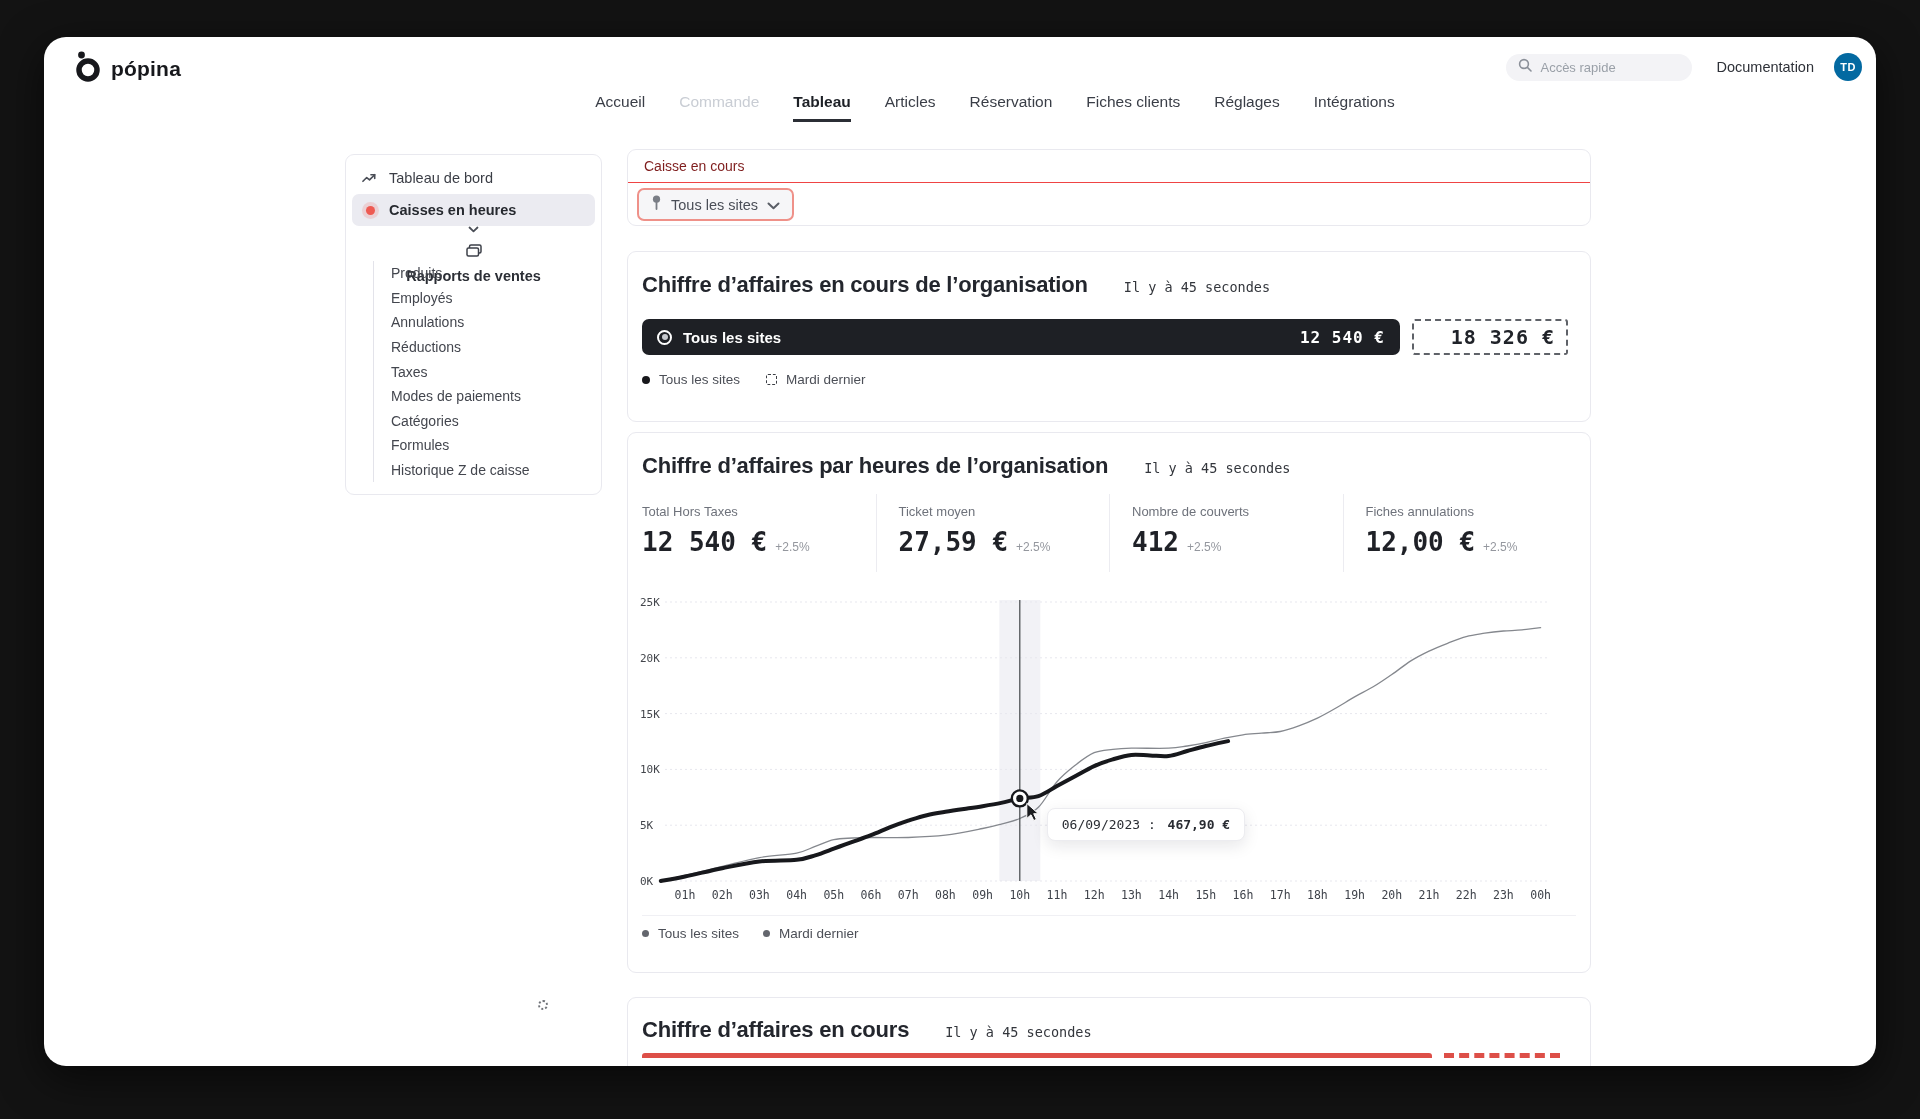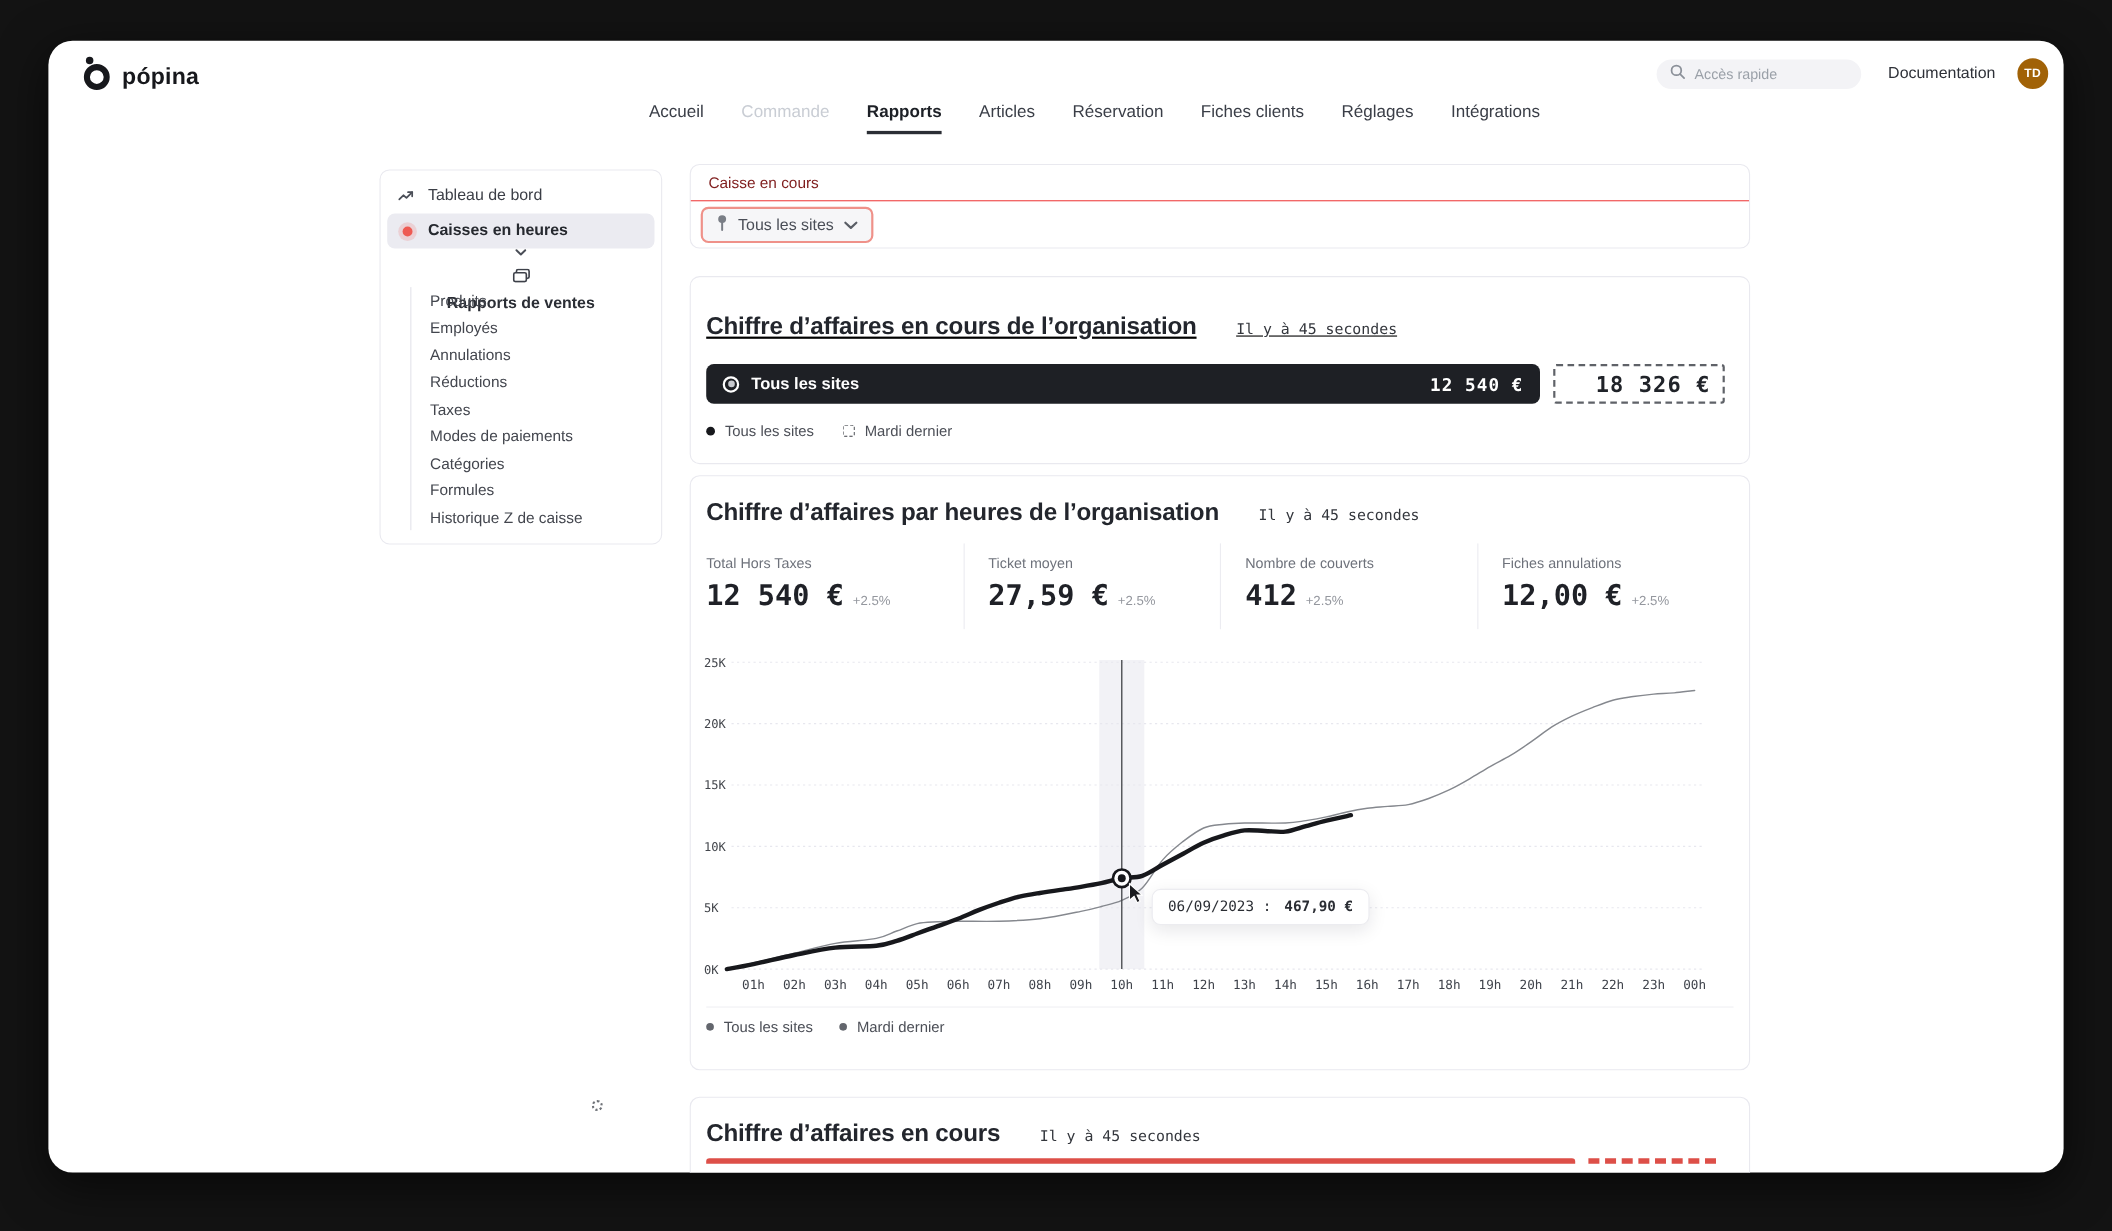--- a/index.html
+++ b/index.html
@@ -14,21 +14,21 @@
   
   .logo { position:absolute; left:30px; top:14px; display:flex; align-items:center; gap:9px; }
   .logo-text { font-size:21px; font-weight:700; color:#17181c; letter-spacing:.2px; }
   .top-right { position:absolute; right:14px; top:16px; display:flex; align-items:center; }
   .search-pill { width:186px; height:27px; background:#f3f3f6; border-radius:14px;
     display:flex; align-items:center; gap:8px; padding:0 12px; }
   .search-pill input { border:none; outline:none; background:transparent; width:130px;
     font-size:13px; color:#3c4047; font-family:"Liberation Sans",sans-serif; }
   .search-pill input::placeholder { color:#9aa0a8; }
   .doc-link { margin-left:24px; font-size:14.5px; color:#2e3138; cursor:pointer; }
-  .avatar { margin-left:20px; width:28px; height:28px; border-radius:50%; background:#a16207;
+  .avatar { margin-left:20px; width:28px; height:28px; border-radius:50%; background:#0369a1;
     color:#fff; font-size:11px; font-weight:700; display:flex; align-items:center;
     justify-content:center; letter-spacing:.5px; }
 
   .nav { position:absolute; left:0; top:56px; width:100%; display:flex; justify-content:center;
     gap:34px; padding-left:70px; }
   .tab { font-size:15.5px; color:#3a3e47; padding-bottom:8px; cursor:pointer; }
   .tab.disabled { color:#c9cdd4; }
   .tab.active { color:#1d2026; font-weight:700; border-bottom:3px solid #2b2e35; }
 
   
@@ -57,21 +57,21 @@
   .filter-row { padding:5px 9px; }
   .site-btn { display:inline-flex; align-items:center; gap:9px; height:33px; padding:0 12px;
     background:#f6f6f8; border:2px solid #ef9189; border-radius:7px; cursor:pointer; }
   .site-btn .lbl { font-size:14.5px; color:#4a4e57; }
 
   .title-row { display:flex; align-items:baseline; gap:36px; }
   .card-title { font-size:22px; font-weight:700; color:#23262d; letter-spacing:-.2px; }
   .updated { font-size:13.5px; color:#33363c; }
 
   .org-card { top:214px; height:171px; }
-  .org-card .title-row { margin-top:32px;text-decoration:underline; }
+  .org-card .title-row { margin-top:20px; }
   .bar-row { margin-top:21px; display:flex; align-items:center; gap:12px; }
   .black-bar { width:758px; height:36px; background:#1e2025; border-radius:7px;
     display:flex; align-items:center; padding:0 15px; cursor:pointer; }
   .bar-dot { width:15px; height:15px; border-radius:50%; border:2px solid #ffffff;
     display:flex; align-items:center; justify-content:center; margin-right:11px; }
   .bar-dot i { width:6px; height:6px; border-radius:50%; background:#c7c9ce; }
   .bar-label { color:#ffffff; font-size:15px; font-weight:700; }
   .bar-value { margin-left:auto; color:#ffffff; font-size:16px; font-weight:700; letter-spacing:1px; }
   .compare-box { width:156px; height:36px; border:2px dashed #5f6268; border-radius:3px;
     display:flex; align-items:center; justify-content:flex-end; padding:0 11px;
@@ -138,21 +138,21 @@
       </span>
       <input placeholder="Accès rapide" style="">
     </div>
     <span class="doc-link">Documentation</span>
     <span class="avatar">TD</span>
   </div>
 
   <div class="nav">
       <span class="tab">Accueil</span>
       <span class="tab disabled">Commande</span>
-      <span class="tab active">Rapports</span>
+      <span class="tab active">Tableau</span>
       <span class="tab">Articles</span>
       <span class="tab">Réservation</span>
       <span class="tab">Fiches clients</span>
       <span class="tab">Réglages</span>
       <span class="tab">Intégrations</span>
     </div>
 
   <div class="sidebar">
     <div class="sb-list">
         <div class="sb-item">

